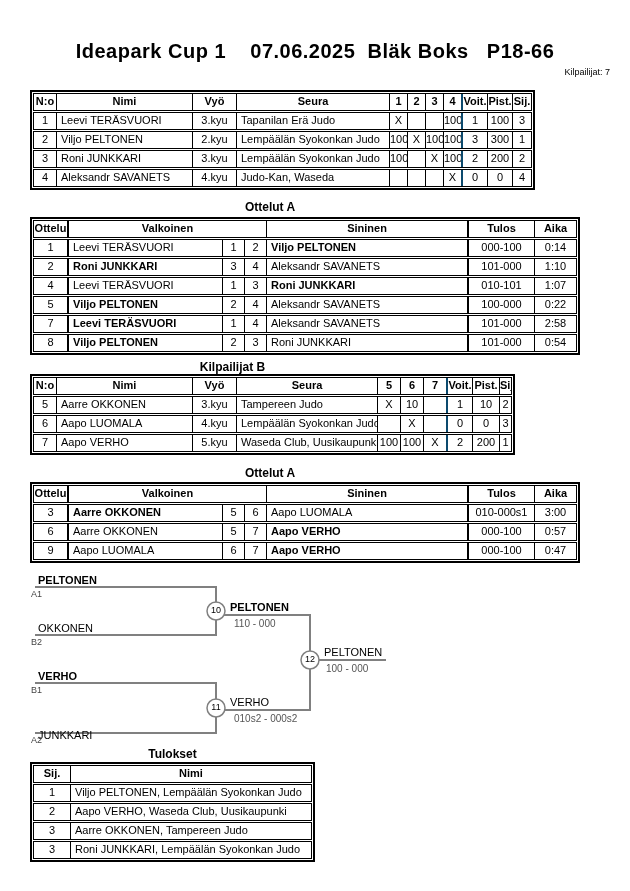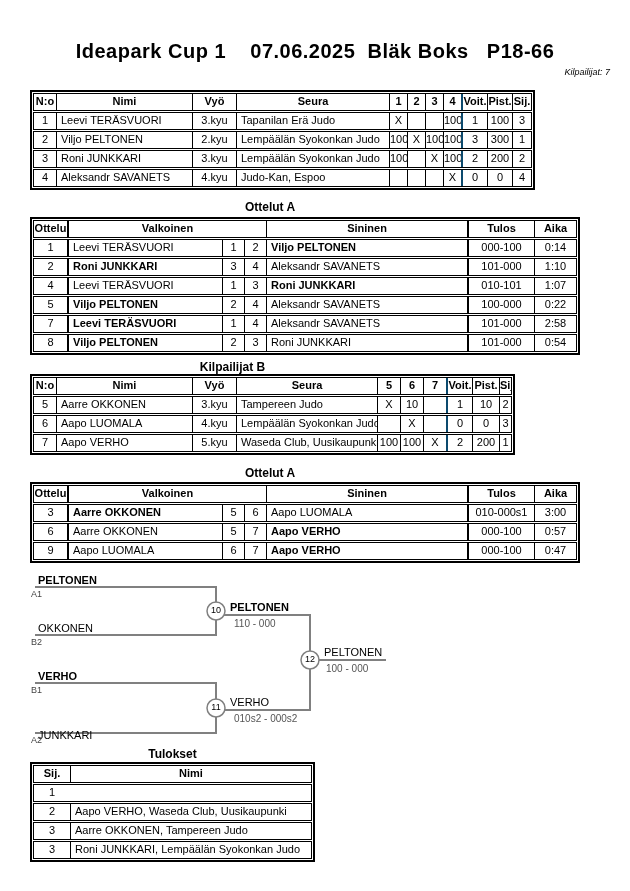--- a/index.html
+++ b/index.html
@@ -1,21 +1,21 @@
 <!DOCTYPE html>
 <html><head>
 <meta charset="utf-8">
 <style>
   html,body{margin:0;padding:0;background:#fff;}
   .page{position:relative;width:630px;height:891px;background:#ffffff;
         font-family:"Liberation Sans","DejaVu Sans",sans-serif;font-size:11px;color:#000;overflow:hidden;border-radius:10px;}
   .abs{position:absolute;}
   .title{top:40px;left:0;width:630px;text-align:center;font-size:20px;font-weight:bold;white-space:pre;letter-spacing:0.5px;}
   .sec-head{font-weight:bold;font-size:12px;text-align:center;}
-  .comp-count{top:67px;left:510px;width:100px;text-align:right;font-size:9px;font-style:italic;}
+  .comp-count{top:67px;left:510px;width:100px;text-align:right;font-size:9px;}
   
   .tbl{border:2px solid #000;background:#fff;padding:1px;box-sizing:border-box;}
   .trow{display:flex;height:16px;line-height:15px;border:1px solid #000;margin-bottom:1px;box-sizing:content-box;background:#fff;}
   .trow:last-child{margin-bottom:0;}
   .trow.hdr{font-weight:bold;}
   .cell{box-sizing:border-box;border-left:1px solid #000;text-align:center;overflow:hidden;white-space:nowrap;flex:0 0 auto;}
   .cell:first-child{border-left:none;}
   .cell.left{text-align:left;padding-left:4px;}
   .cell.thickL{border-left:2px solid #0c4a6e;}
   .b{font-weight:bold;}
@@ -98,21 +98,21 @@
       <span class="cell ka-c">X</span>
       <span class="cell ka-c">100</span>
       <span class="cell ka-voit thickL">2</span>
       <span class="cell ka-pist">200</span>
       <span class="cell ka-sij">2</span>
     </div>
     <div class="trow">
       <span class="cell ka-no">4</span>
       <span class="cell ka-nimi left">Aleksandr SAVANETS</span>
       <span class="cell ka-vyo">4.kyu</span>
-      <span class="cell ka-seura left">Judo-Kan, Espoo</span>
+      <span class="cell ka-seura left">Judo-Kan, Waseda</span>
       <span class="cell ka-c"></span>
       <span class="cell ka-c"></span>
       <span class="cell ka-c"></span>
       <span class="cell ka-c">X</span>
       <span class="cell ka-voit thickL">0</span>
       <span class="cell ka-pist">0</span>
       <span class="cell ka-sij">4</span>
     </div>
   </div>
 
@@ -306,20 +306,21 @@
 
   <div class="abs sec-head" style="top:747px;left:80px;width:185px;">Tulokset</div>
 
   <div class="abs tbl" style="top:762px;left:30px;width:285px;">
     <div class="trow hdr">
       <span class="cell tu-sij">Sij.</span>
       <span class="cell tu-nimi">Nimi</span>
     </div>
     <div class="trow">
       <span class="cell tu-sij">1</span>
+      <span class="cell tu-nimi left">Viljo PELTONEN, Lempäälän Syokonkan Judo</span>
     </div>
     <div class="trow">
       <span class="cell tu-sij">2</span>
       <span class="cell tu-nimi left">Aapo VERHO, Waseda Club, Uusikaupunki</span>
     </div>
     <div class="trow">
       <span class="cell tu-sij">3</span>
       <span class="cell tu-nimi left">Aarre OKKONEN, Tampereen Judo</span>
     </div>
     <div class="trow">

